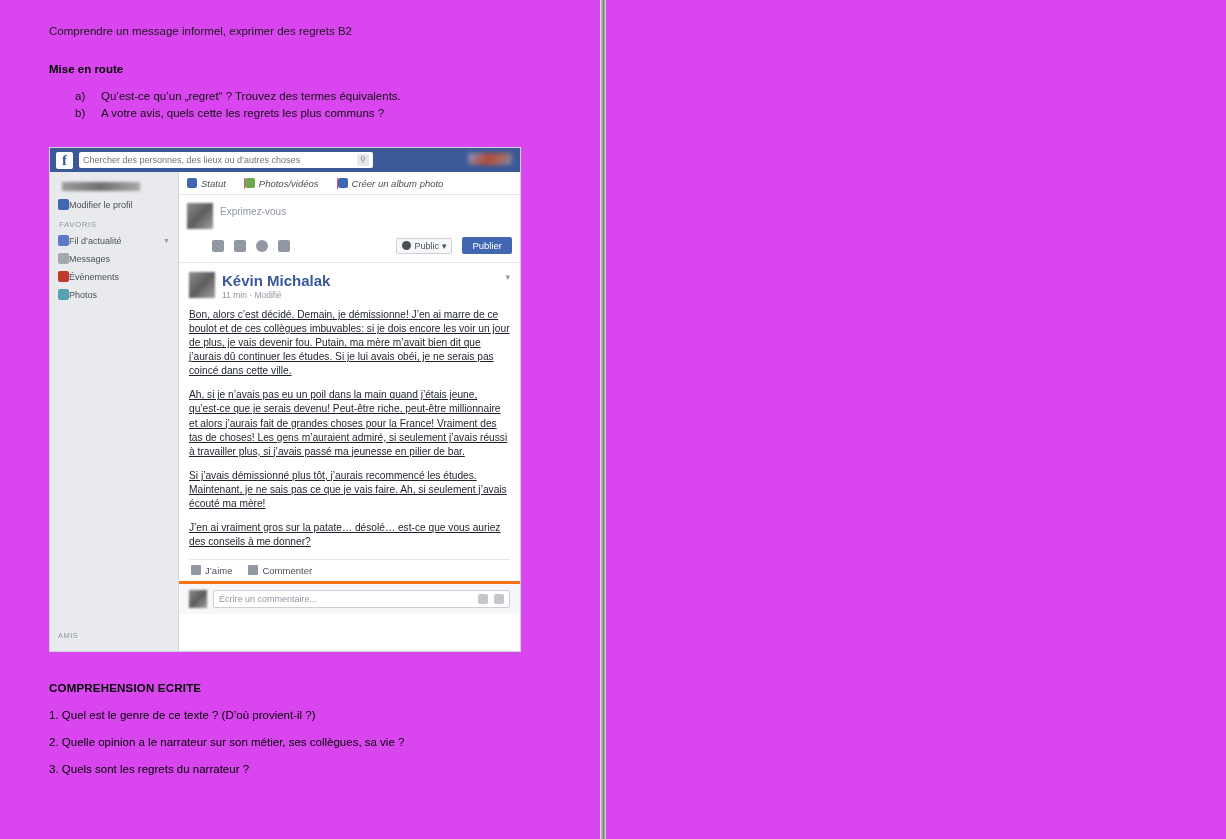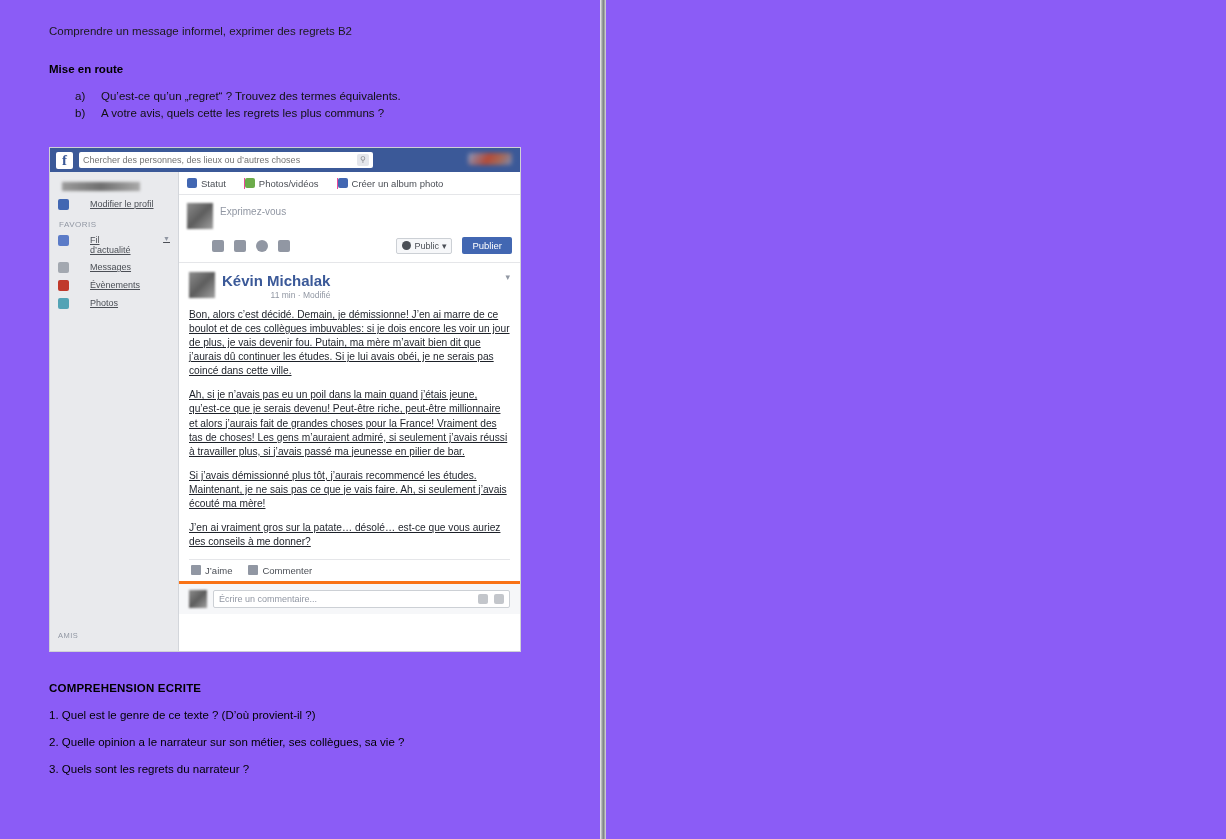--- a/index.html
+++ b/index.html
@@ -8,21 +8,21 @@
     background: #ffffff;
     width: 1226px;
     height: 839px;
     overflow: hidden;
     font-family: "Liberation Sans", sans-serif;
   }
   .page {
     position: relative;
     width: 1226px;
     height: 839px;
-    background: #8b5cf6;
+    background: #d946ef;
   }
   .divider {
     position: absolute;
     left: 600px;
     top: 0;
     width: 6px;
     height: 839px;
     background: linear-gradient(to right, #f2f2f2 0%, #9fa3a6 35%, #7e8386 60%, #dcdcdc 100%);
   }
   .col {
@@ -123,25 +123,24 @@
     box-sizing: border-box;
     position: relative;
   }
   .fb-name-smudge {
     width: 78px; height: 9px;
     background: linear-gradient(90deg,#9b9b9b,#6f6f6f,#a9a9a9);
     filter: blur(1.6px);
     margin: 2px 0 8px 4px;
   }
   .fb-sm-row {
-    display: flex; align-items: flex-start;
+    display: flex; align-items: center;
     font-size: 9px; color: #4b4f56;
     margin-bottom: 7px;
-    gap: 21px;
-    text-decoration: underline;
+    gap: 0;
   }
   .fb-sq {
     width: 11px; height: 11px; border-radius: 2px; flex: none;
     background: #4267b2;
   }
   .fb-sq.gray { background: #a3a8b0; }
   .fb-sq.red  { background: #c0392b; }
   .fb-sq.blue2{ background: #5b7bc7; }
   .fb-sq.teal { background: #53a3b5; }
   .fb-section {
@@ -161,20 +160,21 @@
   }
   .fb-composer { border-bottom: 1px solid #e5e6e9; }
   .fb-tabs {
     display: flex; align-items: center;
     height: 22px;
     font-size: 9.5px;
     color: #4b4f56;
     border-bottom: 1px solid #e5e6e9;
     padding-left: 8px;
     gap: 10px;
+    font-style: italic;
   }
   .fb-tab { display: flex; align-items: center; gap: 4px; padding-right: 8px; }
   .fb-tab + .fb-tab { border-left: 1px solid #ec4899; }
   .fb-tab .ic { width: 10px; height: 10px; background: #4267b2; border-radius: 2px; flex: none; }
   .fb-tab .ic.green { background: #6cab4a; }
   .fb-tab .ic.blue { background: #4267b2; }
   .fb-compose-area {
     display: flex; padding: 8px;
     gap: 7px;
     align-items: flex-start;
@@ -205,21 +205,21 @@
   .fb-globe { width: 9px; height: 9px; border-radius: 50%; background: #4b4f56; }
   .fb-publier {
     background: #4267b2; color: #fff;
     font-size: 9.5px;
     padding: 3px 10px;
     border-radius: 2px;
   }
   .fb-post { padding: 9px 10px 0 10px; }
   .fb-post-head { display: flex; gap: 7px; align-items: flex-start; }
   .fb-post-name { color: #3b5998; font-size: 15px; font-weight: bold; }
-  .fb-post-meta { font-size: 8.5px; color: #9197a3; margin-top: 1px; text-align: right; }
+  .fb-post-meta { font-size: 8.5px; color: #9197a3; margin-top: 1px; }
   .fb-post-caret { margin-left: auto; color: #9197a3; font-size: 9px; }
   .fb-post-body { margin-top: 8px; font-size: 10.2px; color: #1d2129; line-height: 1.38; text-decoration: underline; }
   .fb-post-body p { margin: 0 0 10px 0; }
   .fb-actions {
     display: flex; gap: 16px; align-items: center;
     border-top: 1px solid #e5e6e9;
     margin-top: 6px;
     padding: 5px 2px;
     font-size: 9.5px; color: #4b4f56;
   }

